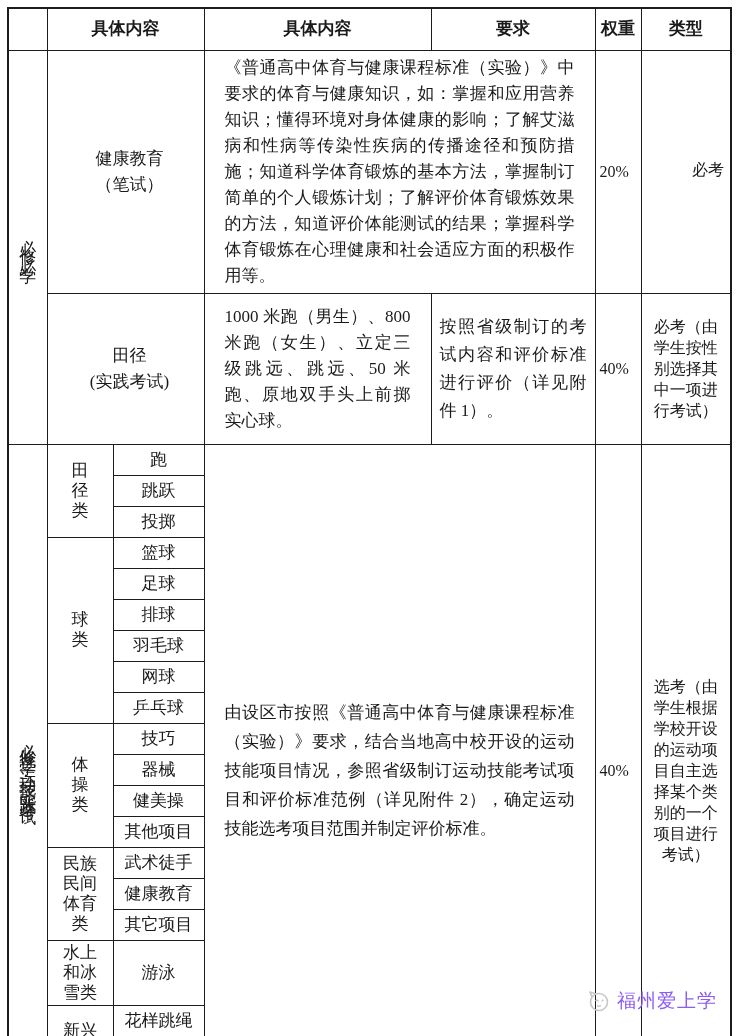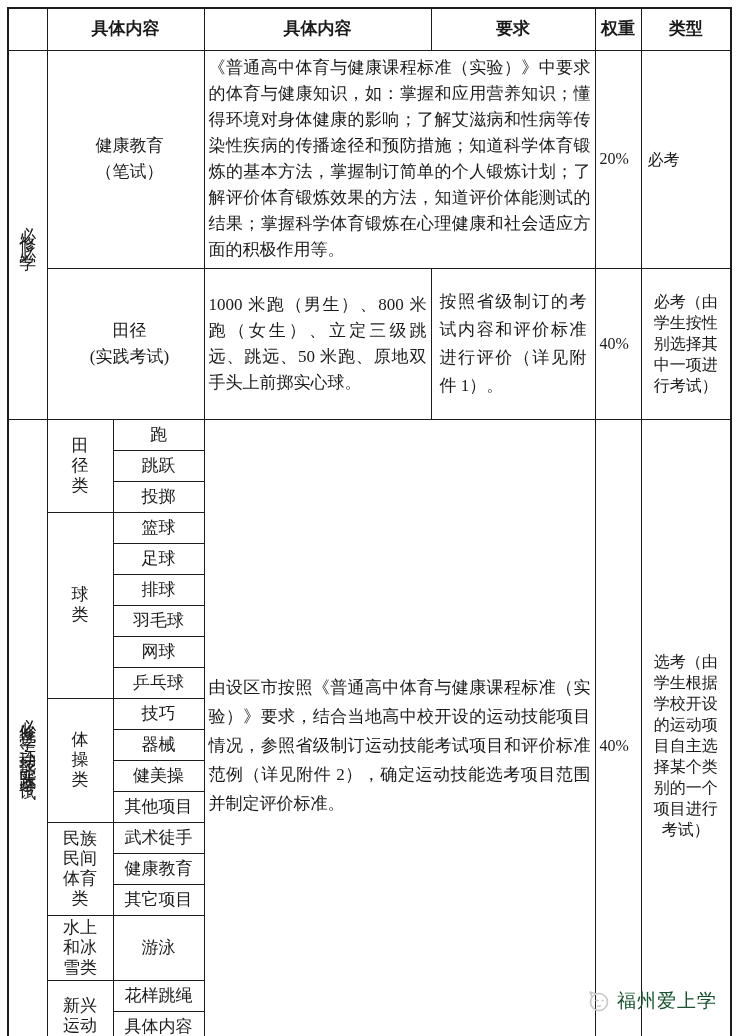--- a/index.html
+++ b/index.html
@@ -53,45 +53,45 @@
     padding-left: 12px;
   }
   td.grp {
     text-align: center;
     line-height: 20px;
     padding: 2px 1px;
   }
   td.sport { text-align: center; }
   td.content {
     text-align: justify;
-    padding: 4px 4px;
+    padding: 4px 20px;
     line-height: 26px;
   }
   td.content.sec3 { line-height: 29px; }
   td.req {
     text-align: justify;
     padding: 19px 8px;
     line-height: 28px;
   }
   td.weight { font-size: 16px; }
   td.type {
     text-align: center;
     font-size: 16px;
     line-height: 21px;
     padding: 4px 6px;
   }
-  td.type.center1 { text-align: left; }
+  td.type.center1 { text-align: right; font-family: Liberation Mono, monospace; }
   .multiline { white-space: pre-line; }
   .watermark {
     position: absolute;
     left: 586px; top: 988px;
     display: flex;
     align-items: center;
     gap: 5px;
-    color: #14532d;
+    color: #8b5cf6;
     font-size: 19px;
     letter-spacing: 1px;
     white-space: nowrap;
   }
   .watermark svg { flex: 0 0 auto; }
 </style>
 </head>
 <body>
 
 <div class="page">

